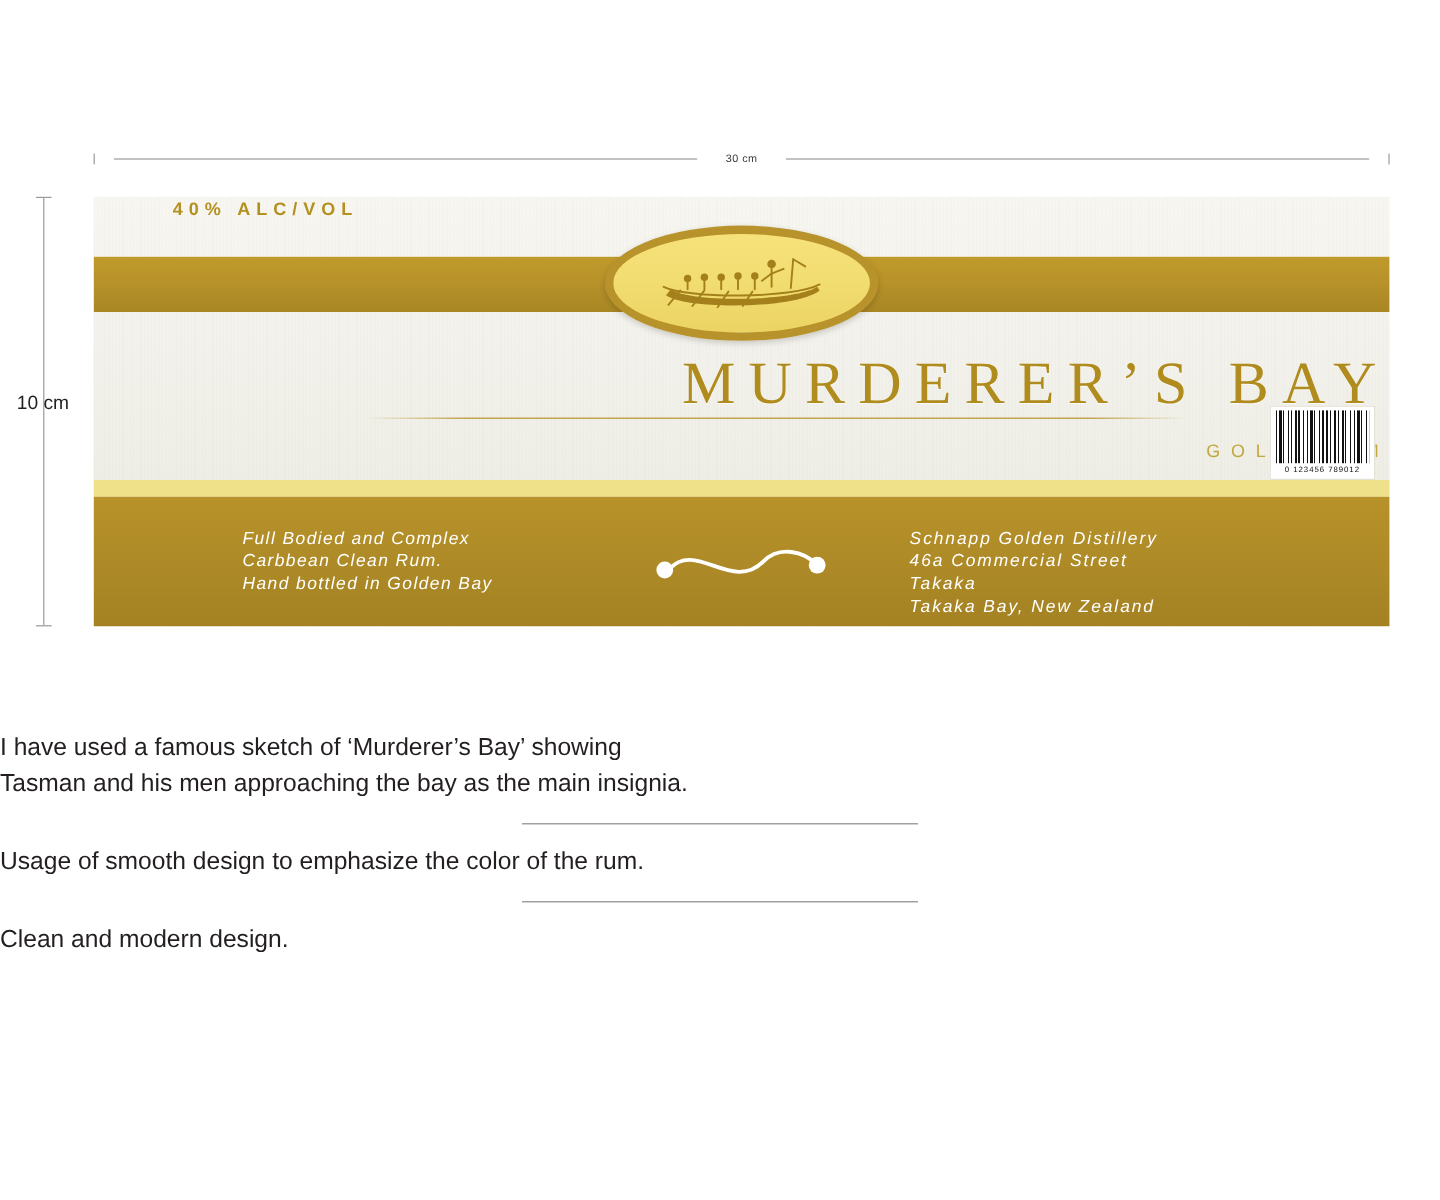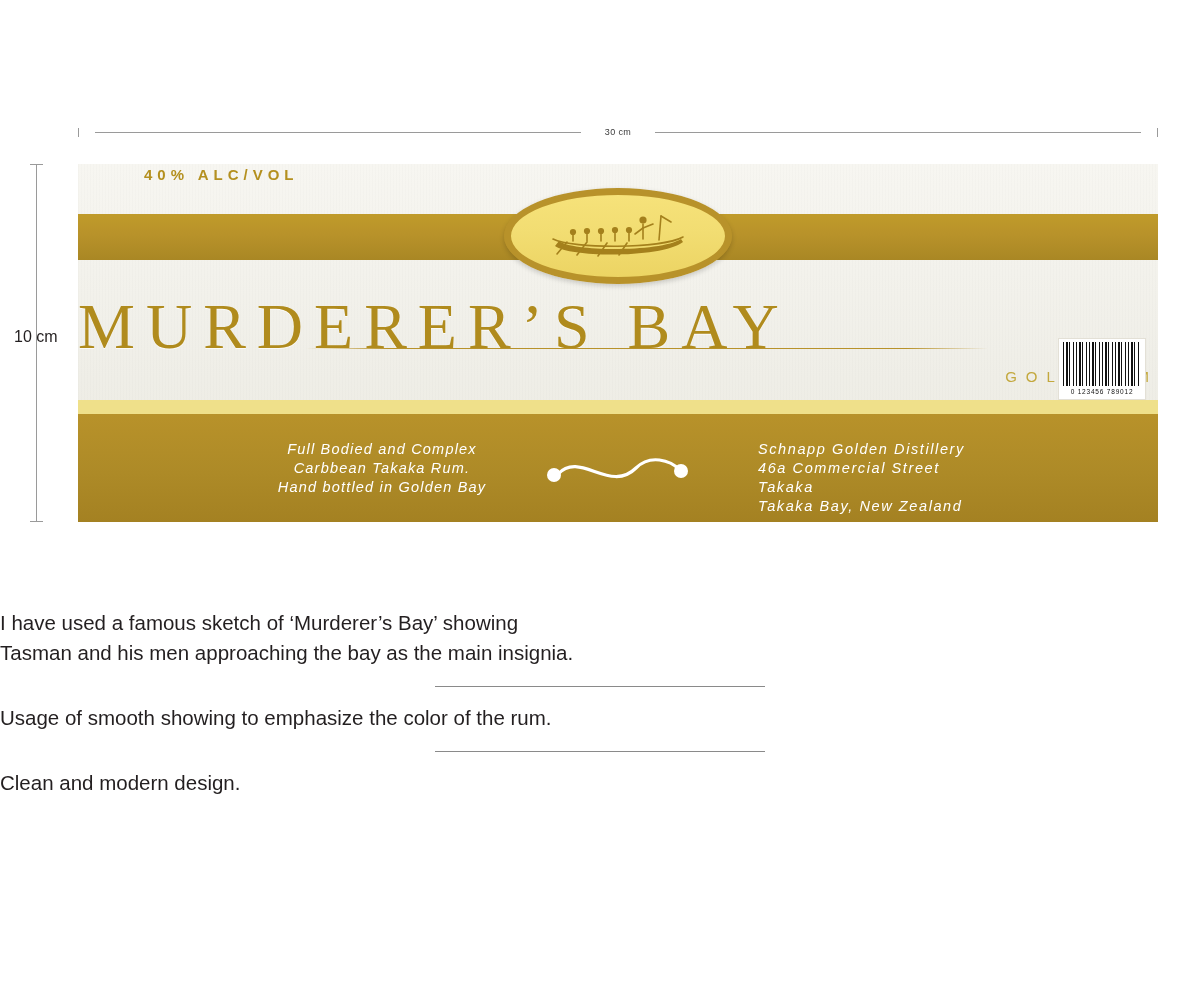--- a/index.html
+++ b/index.html
@@ -125,23 +125,23 @@
     align-items: center;
     justify-content: center;
   }
   .emblem svg { display: block; }
 
   .title {
     position: absolute;
     left: 0;
     right: 0;
     top: 126px;
-    text-align: left;
+    text-align: right;
     font-family: "Liberation Serif", serif;
-    font-size: 64px;
+    font-size: 50px;
     letter-spacing: 11px;
     color: #b08b1d;
     text-shadow: 0 1px 0 rgba(255,255,255,0.7);
     white-space: nowrap;
   }
 
   .title-rule {
     position: absolute;
     left: 228px;
     right: 170px;
@@ -177,21 +177,21 @@
     top: 250px;
     width: 100%;
     height: 108px;
     background: linear-gradient(180deg, #b8922a 0%, #ad8a27 55%, #a48122 100%);
   }
 
   .desc {
     position: absolute;
     left: 124px;
     top: 276px;
-    text-align: center;
+    text-align: left;
     width: 360px;
     color: #ffffff;
     font-size: 14.5px;
     font-style: italic;
     letter-spacing: 1.2px;
     line-height: 19px;
     font-family: "Liberation Sans", sans-serif;
   }
 
   .addr {
@@ -330,21 +330,21 @@
 
   <div class="title">MURDERER’S BAY</div>
   <div class="title-rule"></div>
   <div class="subtitle">GOLD RUM</div>
 
   <div class="pale-band"></div>
   <div class="bottom-band"></div>
 
   <div class="desc">
     <div>Full Bodied and Complex</div>
-    <div>Carbbean Takaka Rum.</div>
+    <div>Carbbean Clean Rum.</div>
     <div>Hand bottled in Golden Bay</div>
   </div>
 
   <div class="flourish">
     <svg width="160" height="48" viewBox="0 0 160 48" aria-hidden="true">
       <path d="M18 28 C40 4, 70 48, 96 22 C110 8, 130 14, 140 24" fill="none" stroke="#ffffff" stroke-width="3.2" stroke-linecap="round"></path>
       <circle cx="14" cy="29" r="7" fill="#ffffff"></circle>
       <circle cx="141" cy="25" r="7" fill="#ffffff"></circle>
     </svg>
   </div>
@@ -359,16 +359,16 @@
   <div class="barcode">
     <div class="bars"></div>
     <div class="num">0  123456 789012</div>
   </div>
 </div>
 
 <div class="notes">
   <p>I have used a famous sketch of ‘Murderer’s Bay’ showing</p>
   <p>Tasman and his men approaching the bay as the main insignia.</p>
   <div class="note-sep"></div>
-  <p>Usage of smooth showing to emphasize the color of the rum.</p>
+  <p>Usage of smooth design to emphasize the color of the rum.</p>
   <div class="note-sep"></div>
   <p>Clean and modern design.</p>
 </div>
 
 </body></html>

